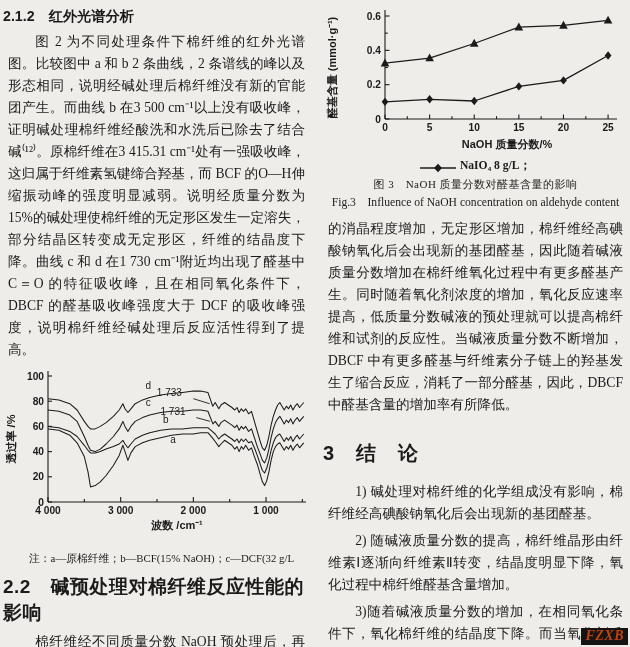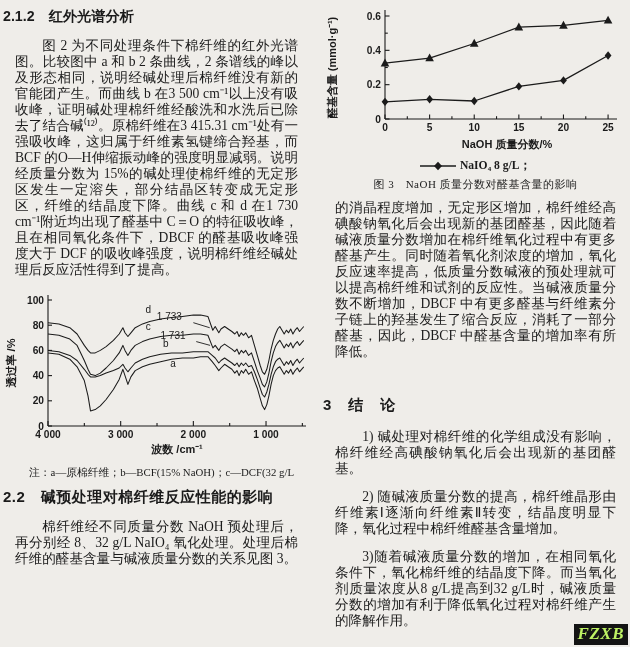--- a/index.html
+++ b/index.html
@@ -5,60 +5,60 @@
   html,body{margin:0;padding:0;}
   .page{
     width:630px;height:647px;background:#efede9;color:#1b1b1b;
     font-family:"Liberation Serif",serif;display:flex;overflow:hidden;
     position:relative;
   }
   .col{box-sizing:border-box;}
   .col-left{width:315px;padding:5px 5px 0 3px;}
   .col-right{width:315px;padding:2px 2px 0 8px;position:relative;}
   .body-text{
-    font-size:13.6px;line-height:16px;text-align:justify;
-    text-justify:inter-ideograph;margin:12px;
+    font-size:13.6px;line-height:22px;text-align:justify;
+    text-justify:inter-ideograph;margin:5px;
   }
   .indent{text-indent:2em;}
   .h-sub{
     font-family:"Liberation Sans",sans-serif;font-weight:bold;
     font-size:14.2px;margin:2px 0 5px 0;
   }
   .h-22{
     font-family:"Liberation Sans",sans-serif;font-weight:bold;
-    font-size:15px;margin:8px 0 5px 0;letter-spacing:0.5px;
+    font-size:19px;margin:8px 0 5px 0;letter-spacing:0.5px;
   }
   .h-main{
     font-family:"Liberation Sans",sans-serif;font-weight:bold;
-    font-size:15px;margin:36px 0 14px 0;letter-spacing:1px;
+    font-size:20px;margin:24px 0 14px 0;letter-spacing:1px;
   }
   figure{margin:0;padding:0;}
-  .fig-note{font-size:10.8px;line-height:16px;margin-top:2px;}
+  .fig-note{font-size:10.8px;line-height:16px;margin-top:12px;}
   .fig-note-l1{padding-left:26px;}
   .fig-note-l2{text-align:center;}
   .cap-zh{font-size:11px;text-align:center;margin-top:4px;letter-spacing:0.5px;}
   .cap-en{font-size:11.6px;text-align:center;margin-top:3px;font-family:"Liberation Serif",serif;}
   .legend-row{
     display:flex;justify-content:center;align-items:center;gap:10px;
     font-size:11.6px;margin-top:2px;font-weight:bold;
   }
-  .legend-item{display:flex;align-items:center;gap:4px;}
+  .legend-item{display:flex;align-items:flex-end;gap:4px;}
   svg text{font-family:"Liberation Sans",sans-serif;fill:#1b1b1b;}
   .ax{stroke:#1b1b1b;stroke-width:1.1;fill:none;}
   .curve{stroke:#1b1b1b;stroke-width:1.05;fill:none;stroke-linejoin:round;}
   .series-line{stroke:#1b1b1b;stroke-width:1.3;fill:none;stroke-linejoin:round;}
   .marker{fill:#1b1b1b;stroke:none;}
   .tick-b{font-size:10.2px;font-weight:bold;}
   .anno{font-size:10px;}
   .leader{stroke:#1b1b1b;stroke-width:0.9;}
   .axlabel{font-size:11px;font-weight:bold;}
   .badge{
-    position:absolute;right:2px;bottom:2px;background:#141414;color:#bef264;
+    position:absolute;right:2px;bottom:2px;background:#141414;color:#c2410c;
     font-family:"Liberation Serif",serif;font-weight:bold;font-style:italic;
-    font-size:17px;padding:0 4px 1px 4px;letter-spacing:0.5px;
+    font-size:14px;padding:0 4px 1px 4px;letter-spacing:0.5px;
   }
   .p-gap{margin-top:2px;}
 </style>
 </head>
 <body>
 
 <div class="page">
 
   <div class="col col-left">
     <div class="h-sub">2.1.2　红外光谱分析</div>
@@ -167,20 +167,21 @@
       <div class="legend-row">
         <span class="legend-item">
           <svg width="36" height="10" viewBox="0 0 36 10">
             <line x1="0" y1="5" x2="36" y2="5" stroke="#1b1b1b" stroke-width="1.4"></line>
             <path d="M18 0.8 L22 5 L18 9.2 L14 5 Z" fill="#1b1b1b"></path>
           </svg>
           <span>NaIO₄ 8 g/L；</span>
         </span>
       </div>
       <div class="cap-zh">图 3　NaOH 质量分数对醛基含量的影响</div>
+      <div class="cap-en">Fig.3　Influence of NaOH concentration on aldehyde content</div>
     </figure>
 
     <p class="body-text" style="margin-top:8px;">的消晶程度增加，无定形区增加，棉纤维经高碘酸钠氧化后会出现新的基团醛基，因此随着碱液质量分数增加在棉纤维氧化过程中有更多醛基产生。同时随着氧化剂浓度的增加，氧化反应速率提高，低质量分数碱液的预处理就可以提高棉纤维和试剂的反应性。当碱液质量分数不断增加，DBCF 中有更多醛基与纤维素分子链上的羟基发生了缩合反应，消耗了一部分醛基，因此，DBCF 中醛基含量的增加率有所降低。</p>
 
     <div class="h-main">3　结　论</div>
     <p class="body-text indent">1) 碱处理对棉纤维的化学组成没有影响，棉纤维经高碘酸钠氧化后会出现新的基团醛基。</p>
     <p class="body-text indent p-gap">2) 随碱液质量分数的提高，棉纤维晶形由纤维素Ⅰ逐渐向纤维素Ⅱ转变，结晶度明显下降，氧化过程中棉纤维醛基含量增加。</p>
     <p class="body-text indent p-gap">3)随着碱液质量分数的增加，在相同氧化条件下，氧化棉纤维的结晶度下降。而当氧化剂质量浓度从8 g/L提高到32 g/L时，碱液质量分数的增加有利于降低氧化过程对棉纤维产生的降解作用。</p>
 
     <div class="badge">FZXB</div>

